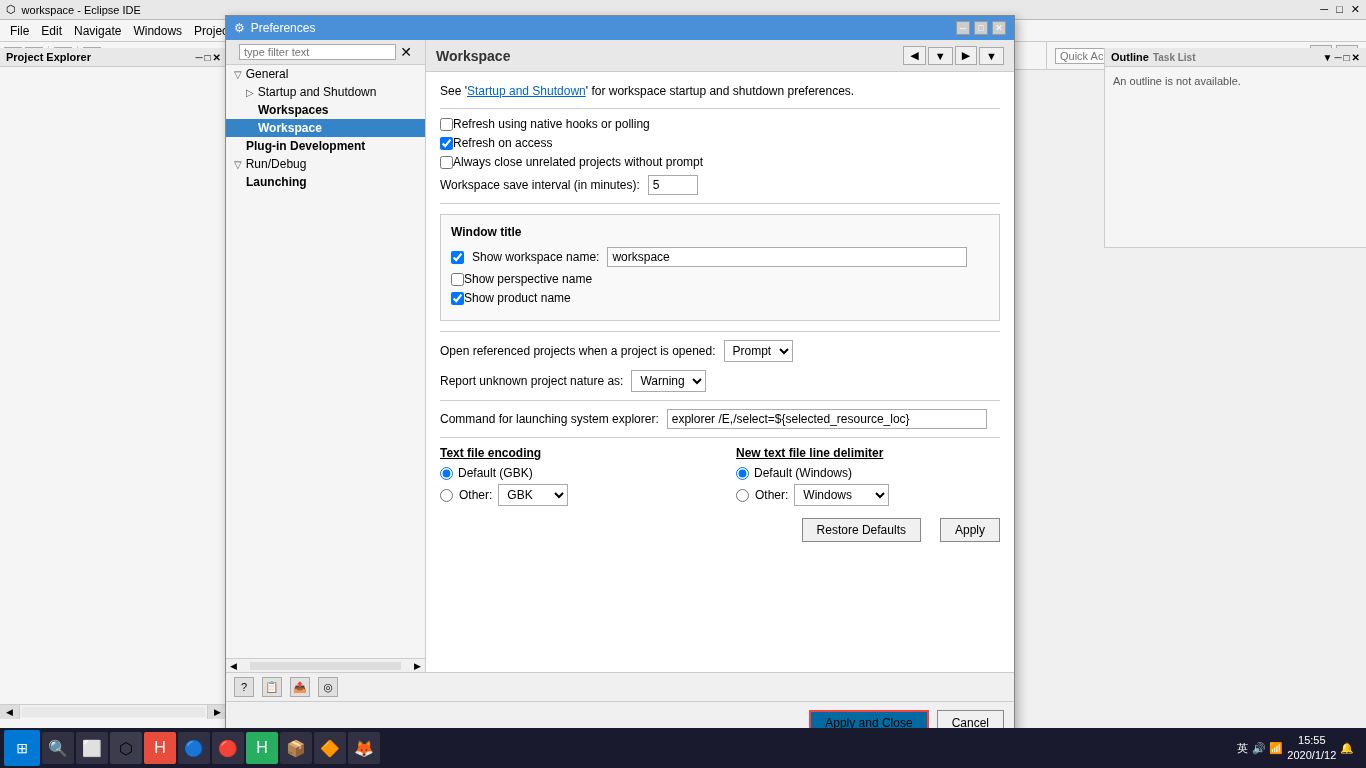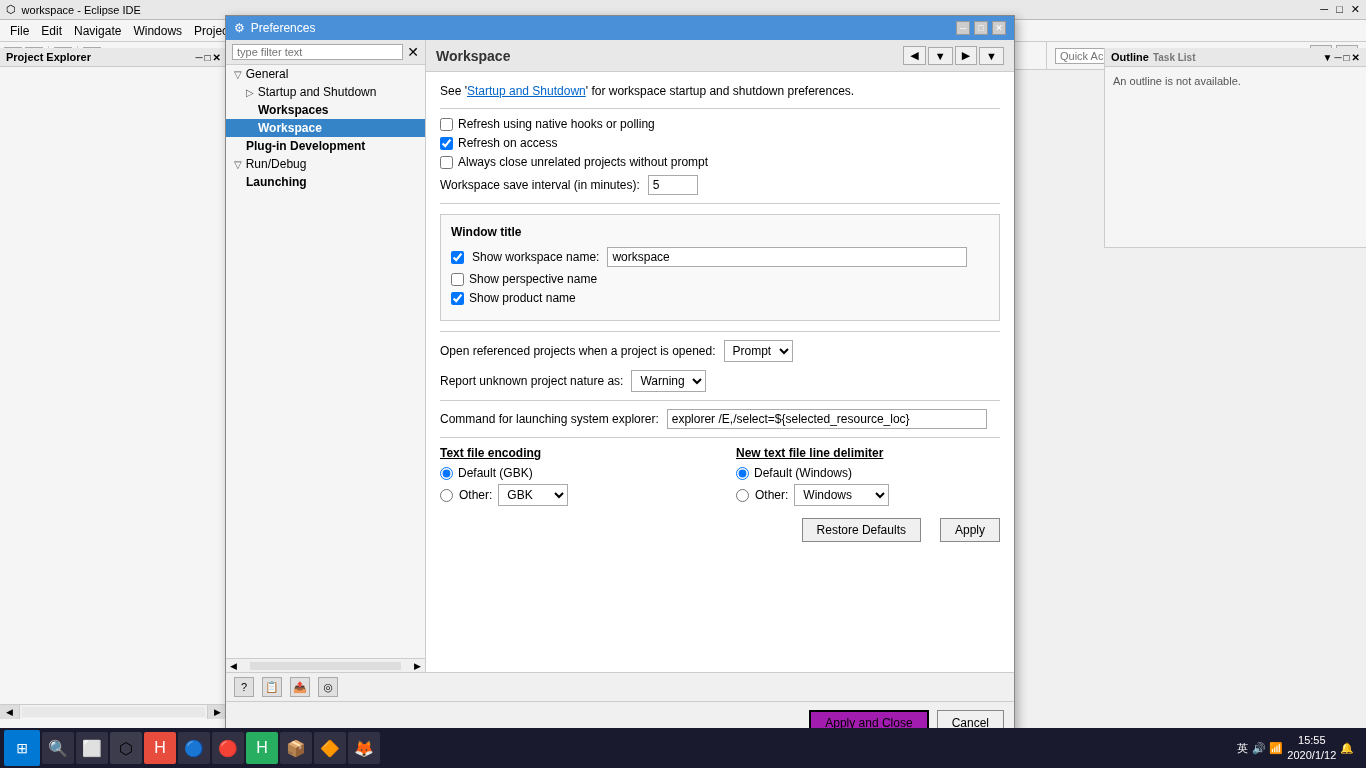--- a/index.html
+++ b/index.html
@@ -102,21 +102,21 @@
       width: 200px;
       background: #f5f5f5;
       border-right: 1px solid #ccc;
       display: flex;
       flex-direction: column;
     }
     .pref-tree-header {
       display: flex;
       align-items: center;
       justify-content: space-between;
-      padding: 4px 6px;
+      padding: 4px 13px;
       border-bottom: 1px solid #ccc;
       background: #e8e8e8;
     }
     .pref-tree-filter {
       flex: 1;
       border: 1px solid #aaa;
       padding: 1px 4px;
       font-size: 11px;
       margin-right: 4px;
     }
@@ -180,21 +180,20 @@
 
     .link-text {
       color: #0066cc;
       text-decoration: underline;
       cursor: pointer;
     }
 
     .checkbox-label {
       display: flex;
       align-items: center;
-      gap: 5px;
       margin-bottom: 5px;
     }
     input[type="checkbox"] {
       cursor: pointer;
     }
 
     .form-row {
       display: flex;
       align-items: center;
       margin-bottom: 8px;
@@ -279,22 +278,22 @@
       gap: 8px;
     }
     .btn {
       padding: 4px 14px;
       border: 1px solid #888;
       background: #f0f0f0;
       cursor: pointer;
       font-size: 12px;
     }
     .btn-primary {
-      background: #a21caf;
-      border: 2px solid #000000;
+      background: #0369a1;
+      border: 2px solid #ef4444;
     }
 
     
     .taskbar {
       position: absolute;
       bottom: 0; left: 0; right: 0;
       height: 40px;
       background: #1a1a2e;
       display: flex;
       align-items: center;

